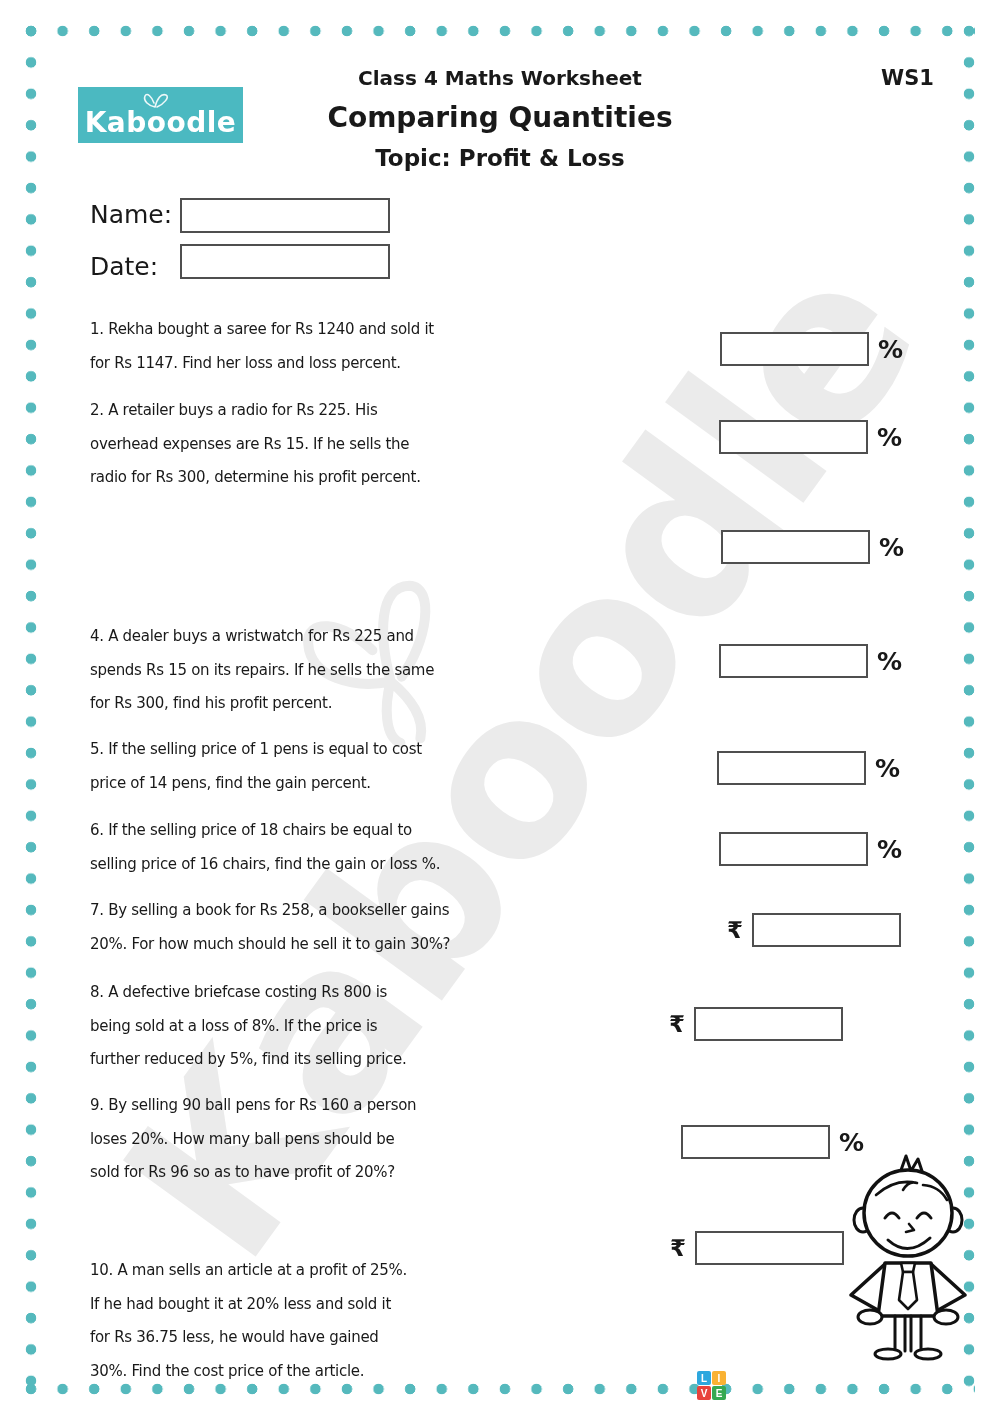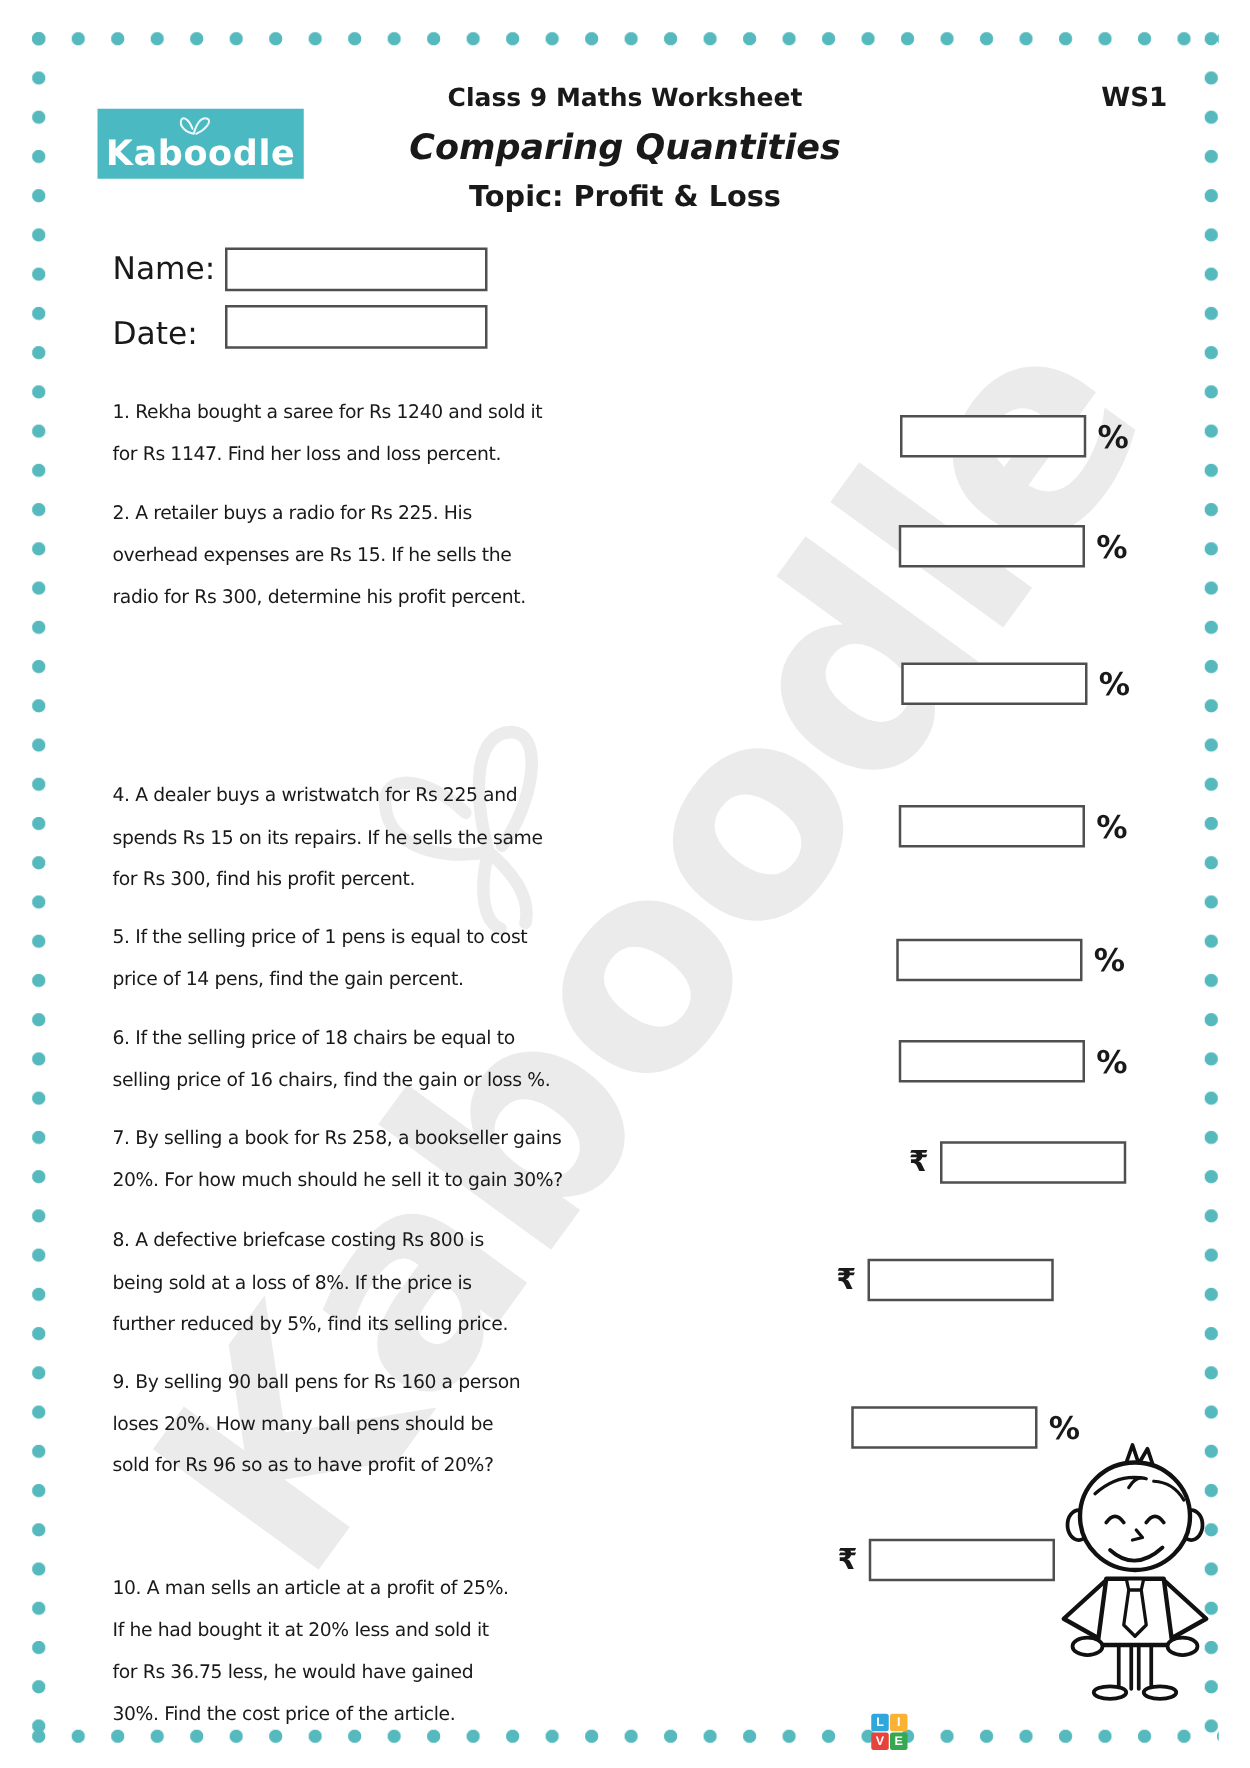--- a/index.html
+++ b/index.html
@@ -35,21 +35,21 @@
     font-size:225px;font-weight:600;color:var(--watermark);white-space:nowrap;z-index:0;letter-spacing:-4px;}
   .watermark-butterfly{position:absolute;left:285px;top:560px;z-index:0;transform:rotate(-24deg);}
 
   
   .logo{position:absolute;left:78px;top:87px;width:165px;height:56px;background:var(--logo-teal);
     z-index:2;display:flex;flex-direction:column;align-items:center;justify-content:flex-end;padding-bottom:6px;}
   .logo-text{color:#fff;font-size:28px;font-weight:600;letter-spacing:0.5px;line-height:1;}
   .logo-butterfly{position:absolute;top:4px;left:62px;}
   .hdr{position:absolute;left:0;width:1000px;text-align:center;z-index:2;}
   .hdr1{top:66px;font-size:20px;font-weight:600;}
-  .hdr2{top:101px;font-size:28px;font-weight:600;font-style:italic;}
+  .hdr2{top:101px;font-size:28px;font-weight:600;}
   .hdr3{top:145px;font-size:23px;font-weight:600;}
   .ws-label{position:absolute;left:881px;top:66px;font-size:21px;font-weight:600;z-index:2;}
 
   
   .field-label{position:absolute;left:90px;font-size:25px;font-weight:500;z-index:2;}
   .name-label{top:200px;}
   .date-label{top:252px;}
   .field-input{position:absolute;left:180px;width:210px;height:35px;border:2px solid var(--box-border);
     background:#fff;z-index:2;font-size:20px;padding:0 8px;outline:none;font-family:inherit;}
   .name-input{top:198px;}
@@ -98,21 +98,21 @@
   <svg class="watermark-butterfly" width="190" height="200" viewBox="0 0 95 100">
     <path d="M48,62 C30,58 12,44 18,28 C22,16 38,24 46,44 M48,62 C52,38 62,16 76,22 C88,28 72,52 54,62 M48,62 C40,72 34,86 40,92 M48,62 C54,74 56,86 50,94" fill="none" stroke="#ececec" stroke-width="5" stroke-linecap="round"></path>
   </svg>
 
   <div class="logo">
     <svg class="logo-butterfly" width="30" height="18" viewBox="0 0 30 18">
       <path d="M15,16 C9,15 3,10 5,5 C7,1 12,6 14,12 M15,16 C17,8 21,2 26,4 C30,6 24,13 17,16" fill="none" stroke="rgba(255,255,255,0.9)" stroke-width="1.6" stroke-linecap="round"></path>
     </svg>
     <span class="logo-text">Kaboodle</span>
   </div>
-  <div class="hdr hdr1">Class 9 Maths Worksheet</div>
+  <div class="hdr hdr1">Class 4 Maths Worksheet</div>
   <div class="hdr hdr2">Comparing Quantities</div>
   <div class="hdr hdr3">Topic: Profit &amp; Loss</div>
   <div class="ws-label">WS1</div>
 
   <div class="field-label name-label">Name:</div>
   <input class="field-input name-input" type="text" value="" style="">
   <div class="field-label date-label">Date:</div>
   <input class="field-input date-input" type="text" value="" style="">
 
   <div class="q q1">1. Rekha bought a saree for Rs 1240 and sold it

